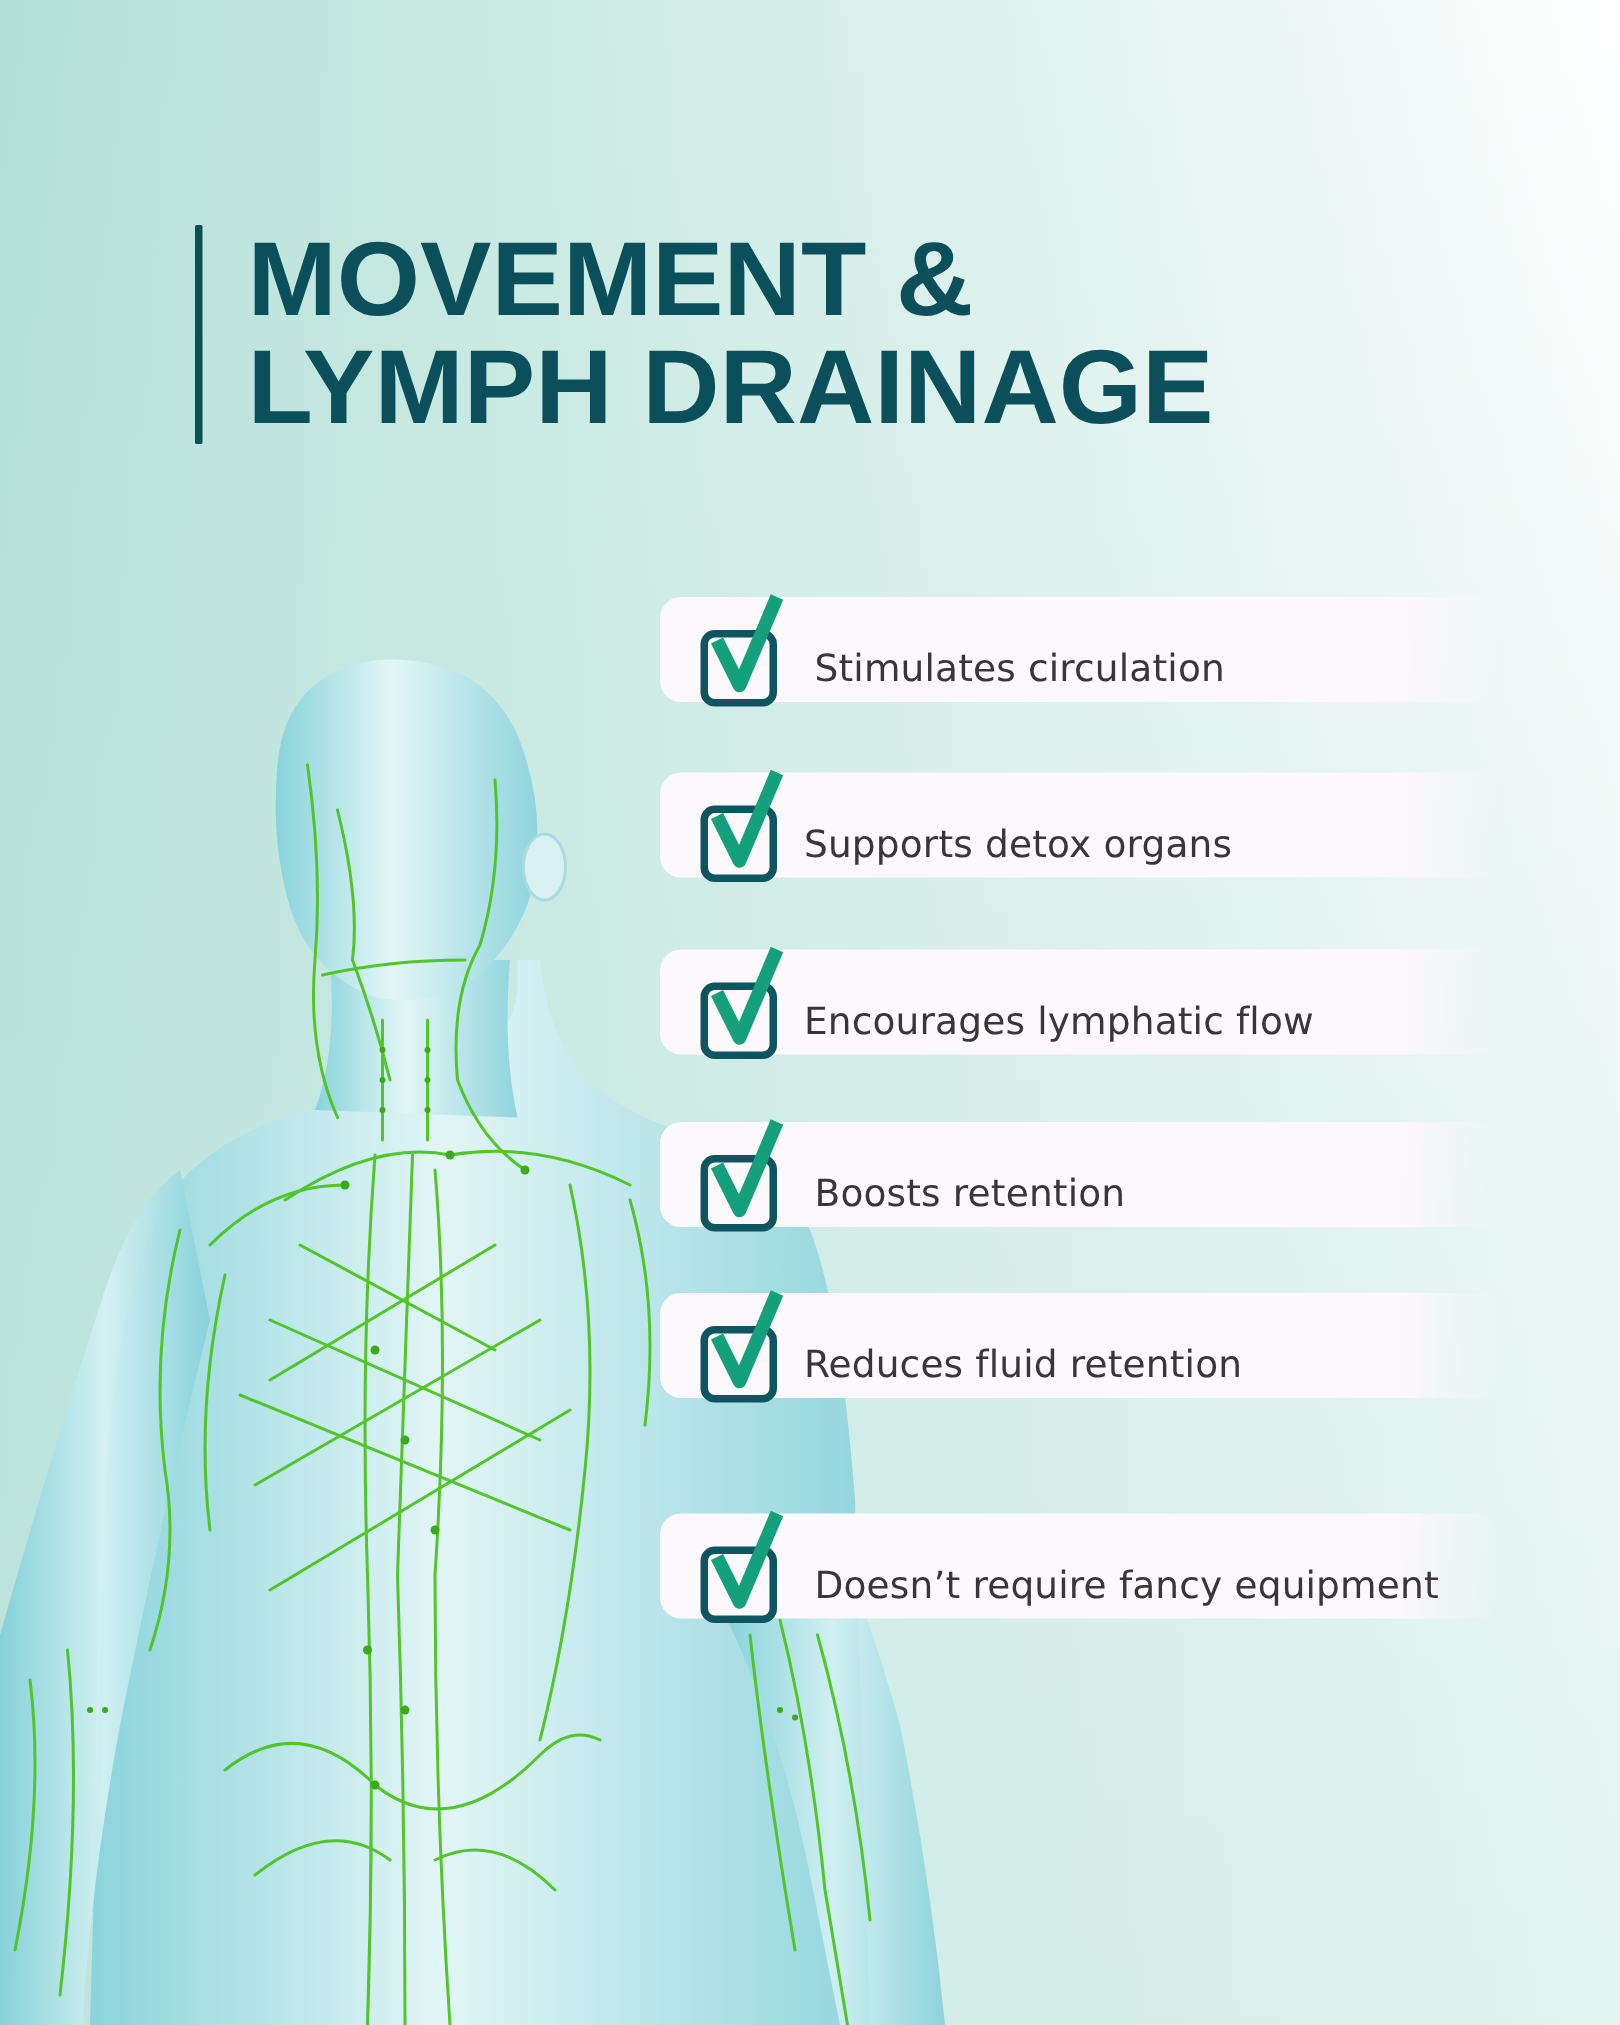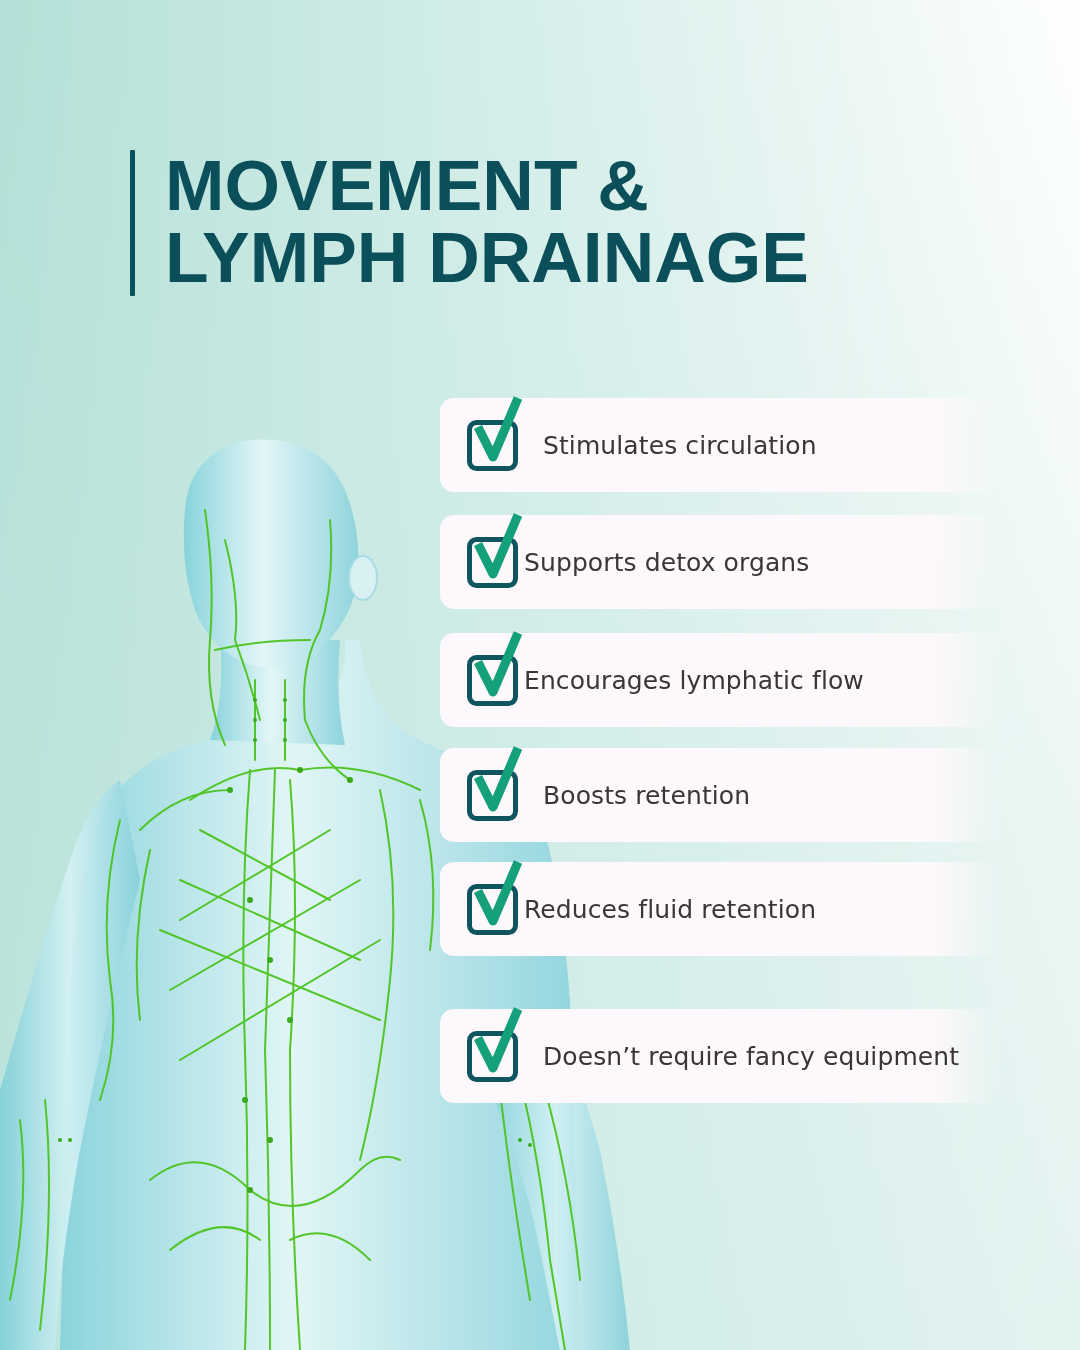--- a/index.html
+++ b/index.html
@@ -27,30 +27,30 @@
     letter-spacing: 0px;
     color: #0b4f5a;
     transform: scaleX(1.02);
     transform-origin: left center;
   }
   .title-text div { white-space: nowrap; }
 
   .figure { position: absolute; left: 0; top: 420px; width: 700px; height: 930px; }
 
   .card {
-    position: absolute; left: 440px; width: 560px; height: 94px;
+    position: absolute; left: 440px; width: 560px; height: 70px;
     border-radius: 14px;
     background: linear-gradient(90deg, #fdf8fb 0%, #fdf8fb 88%, rgba(253,248,251,0) 100%);
     display: flex; align-items: center;
   }
   .check {
     position: absolute; left: 26px; top: -4px; width: 60px; height: 80px;
   }
   .card-label {
-    position: absolute; left: 84px; top: 0; height: 94px;
+    position: absolute; left: 96px; top: 0; height: 94px;
     display: flex; align-items: center;
     font-family: "DejaVu Sans", sans-serif;
     font-size: 25px; color: #3a3638; letter-spacing: 0.1px;
     white-space: nowrap;
   }
 </style>
 </head>
 <body>
 
 <div class="bg-vert"></div>

